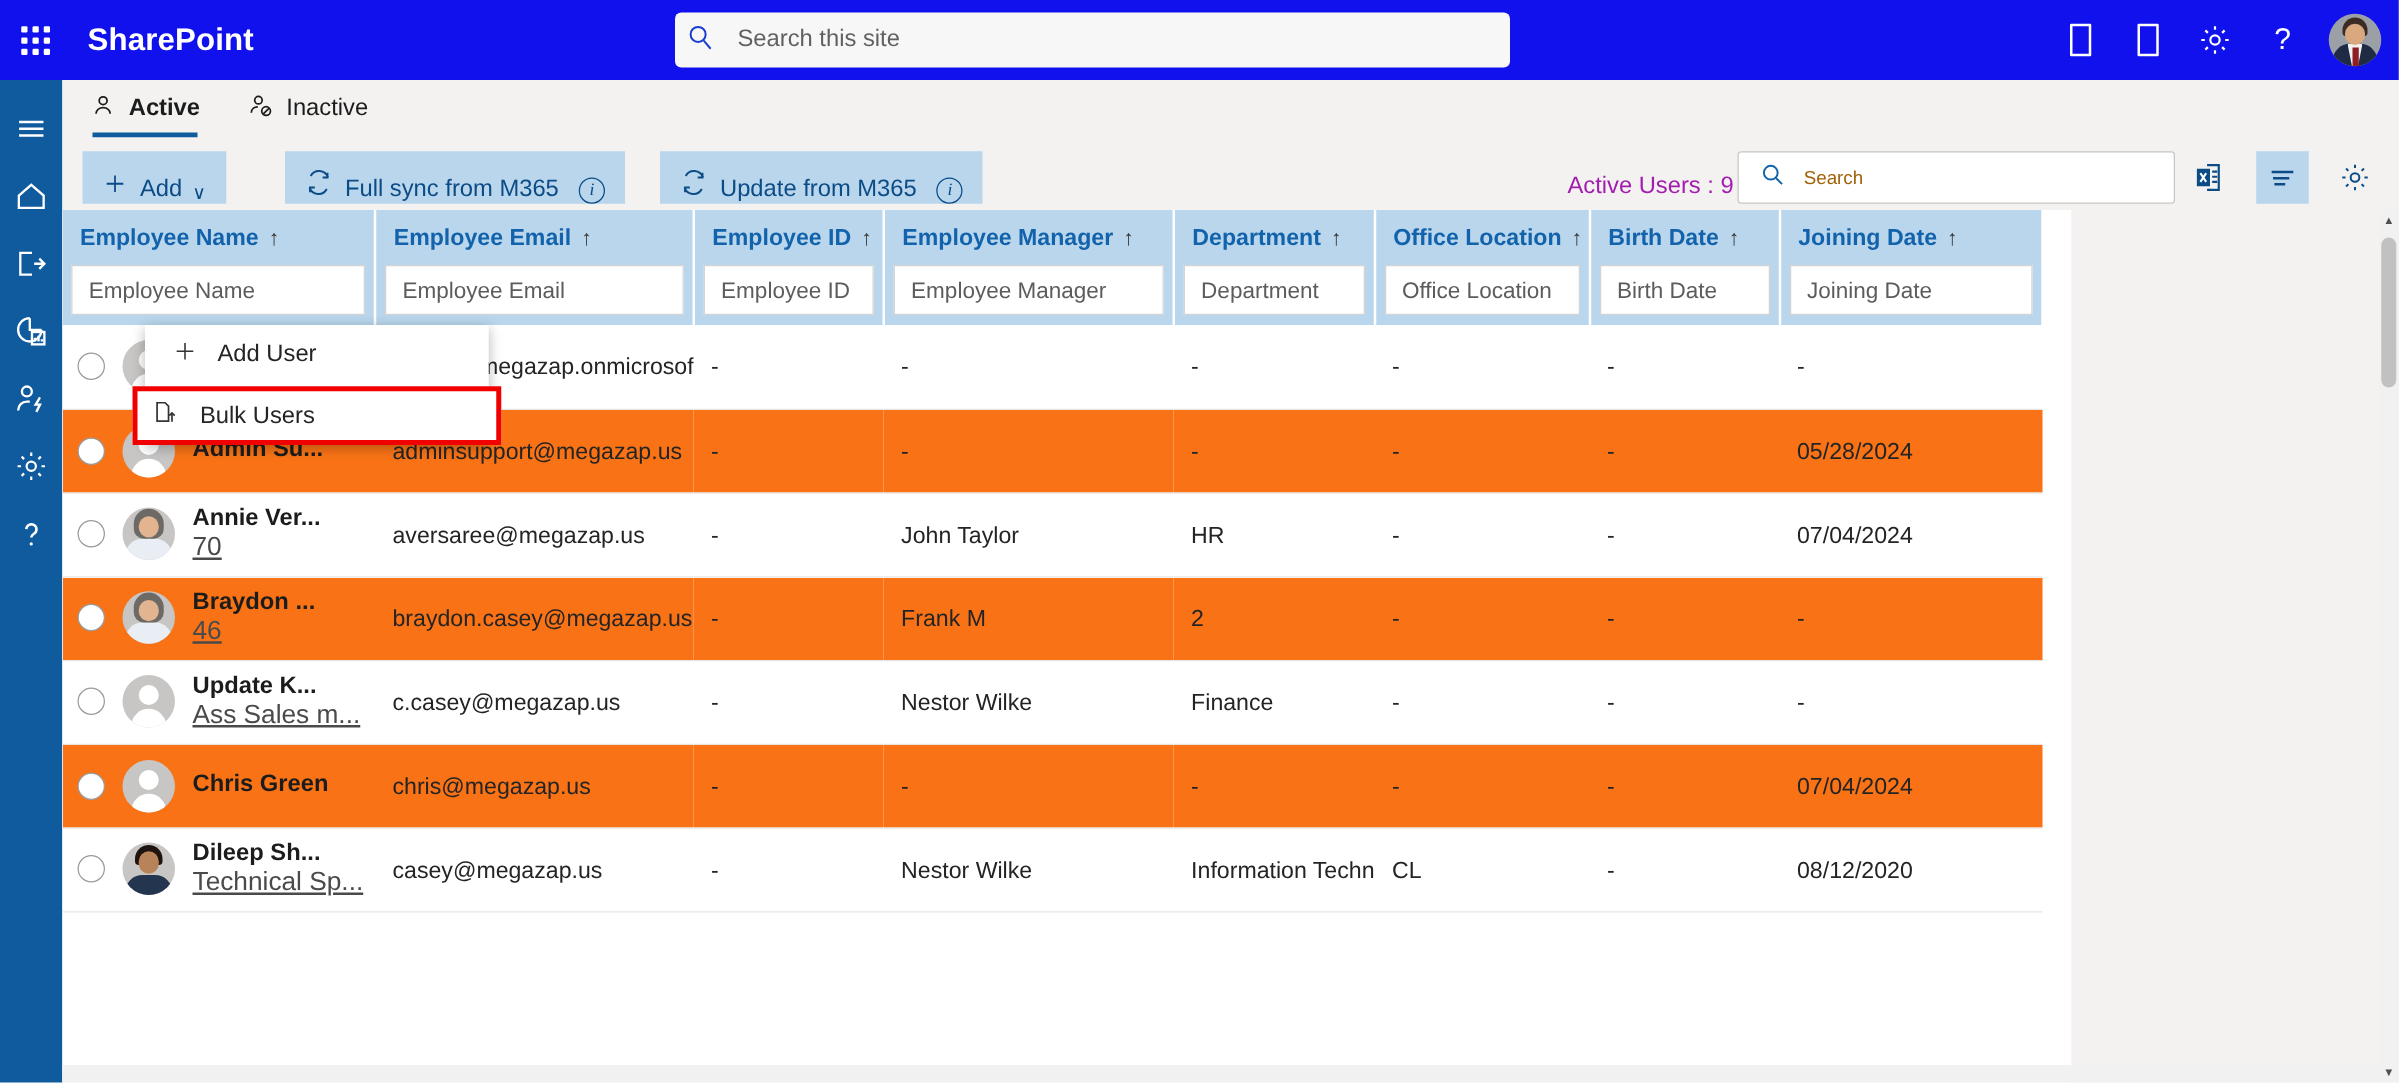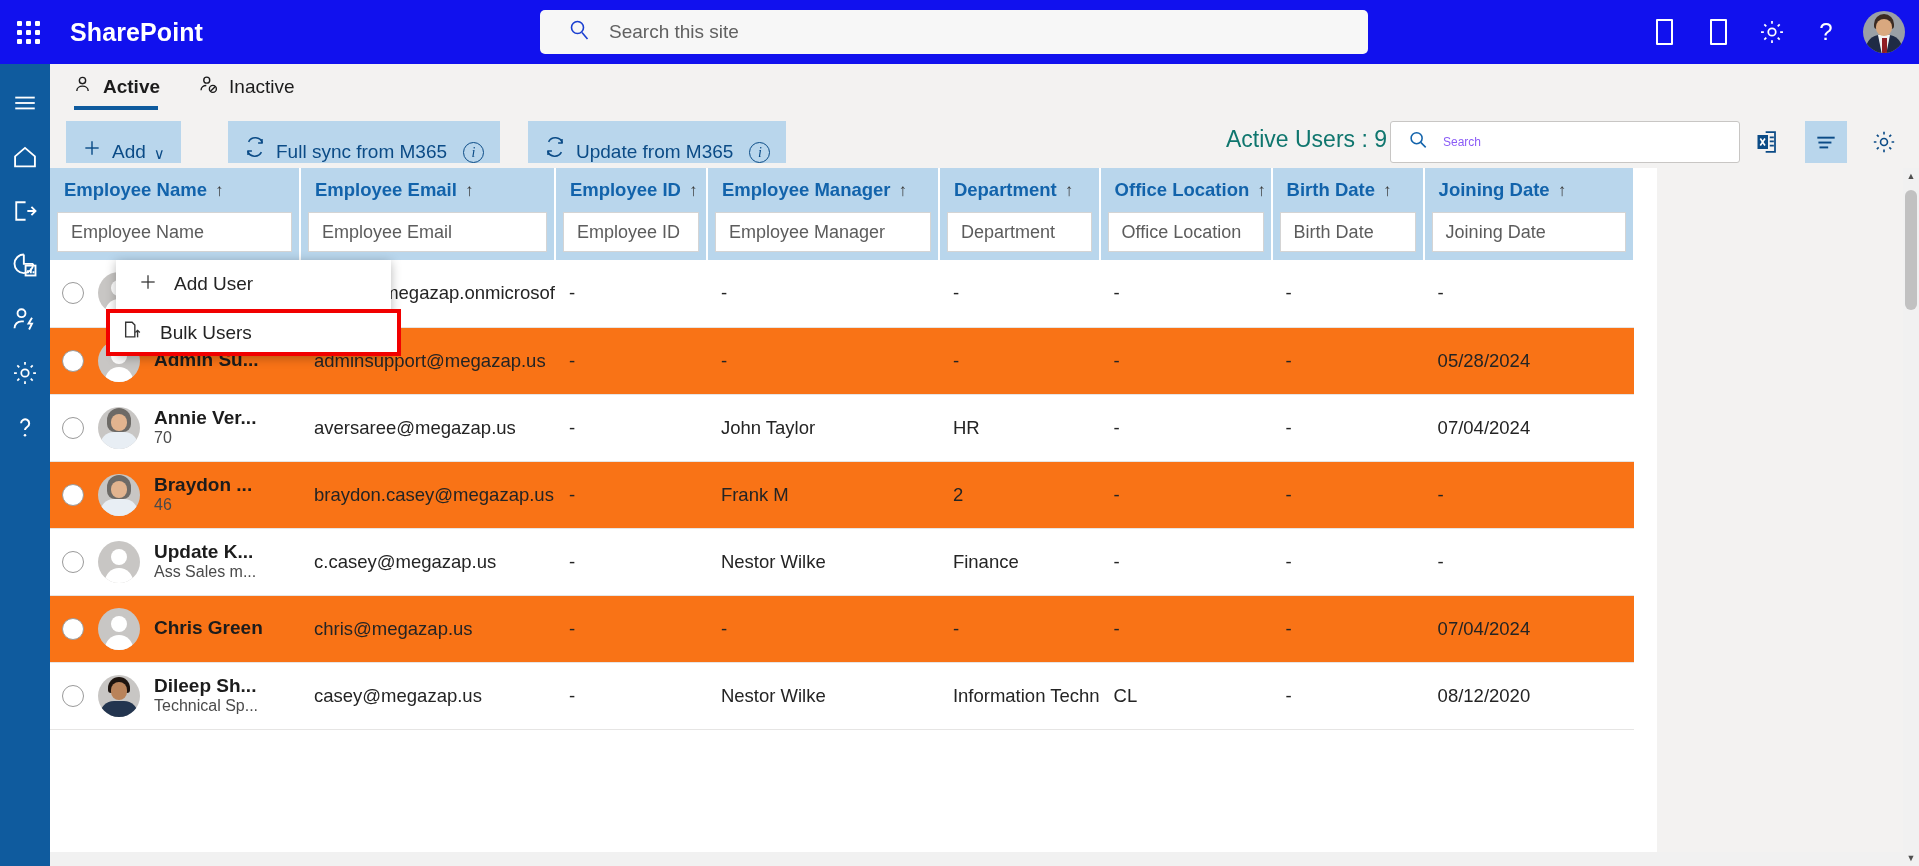--- a/index.html
+++ b/index.html
@@ -25,23 +25,23 @@
     display: grid; grid-template-columns: repeat(3, 5px);
     grid-template-rows: repeat(3, 5px); gap: 4px;
   }
   .waffle-grid i { display: block; width: 5px; height: 5px; background: #fff; border-radius: 1px; }
   #suite-title {
     color: #ffffff; font-size: 25px; font-weight: bold;
     margin-left: 14px; letter-spacing: .1px; cursor: pointer;
   }
   #suite-search {
     position: absolute; left: 540px; top: 10px;
-    width: 828px; height: 44px;
+    width: 668px; height: 44px;
     background: #f7f7f7; border-radius: 5px;
-    display: flex; align-items: center; padding-left: 27px;
+    display: flex; align-items: center; padding-left: 8px;
     cursor: text;
   }
   #suite-search .mag { margin-right: 18px; flex: none; }
   #suite-search .ph { color: #616161; font-size: 19px; }
   #suite-right {
     position: absolute; right: 0; top: 0; height: 64px;
     display: flex; align-items: center; gap: 0px;
     padding-right: 14px;
   }
   .suite-icon {
@@ -113,30 +113,30 @@
   #cmd-add { left: 16px; }
   #cmd-fullsync { left: 178px; }
   #cmd-update { left: 478px; }
   .info-circle {
     width: 21px; height: 21px; border: 1.6px solid #0b4b86; border-radius: 50%;
     display: flex; align-items: center; justify-content: center;
     font-size: 14px; font-style: italic; font-family: "Liberation Serif", serif;
     margin-left: 6px;
   }
   #active-count {
-    position: absolute; right: 532px; top: 16px;
-    font-size: 23px; color: #0f766e; white-space: nowrap;
+    position: absolute; right: 532px; top: 28px;
+    font-size: 19px; color: #a21caf; white-space: nowrap;
   }
   #grid-search {
     position: absolute; right: 179px; top: 11px;
     width: 350px; height: 42px; background: #fff;
     border: 1px solid #c8c6c4; border-radius: 3px;
     display: flex; align-items: center; padding-left: 16px; cursor: text;
   }
-  #grid-search .ph { color: #8b5cf6; font-size: 12px; margin-left: 14px; }
+  #grid-search .ph { color: #a16207; font-size: 15px; margin-left: 14px; }
   .tool-btn {
     position: absolute; top: 11px; width: 42px; height: 42px;
     display: flex; align-items: center; justify-content: center; cursor: pointer;
   }
   #btn-excel { right: 130px; }
   #btn-filter { right: 72px; background: #b9d6ec; }
   #btn-settings { right: 14px; }
 
   
   #grid-wrap {
@@ -174,21 +174,21 @@
   .av.generic .g-head { position: absolute; left: 13px; top: 8px; width: 16px; height: 16px; background: #fff; border-radius: 50%; }
   .av.generic .g-body { position: absolute; left: 7px; top: 27px; width: 28px; height: 20px; background: #fff; border-radius: 14px 14px 0 0; }
   .av.f .hair { position: absolute; left: 9px; top: 1px; width: 24px; height: 24px; background: #6d6a66; border-radius: 12px 12px 8px 8px; }
   .av.f .face { position: absolute; left: 13px; top: 7px; width: 16px; height: 17px; background: #e2b48f; border-radius: 8px; }
   .av.f .body { position: absolute; left: 2px; top: 25px; width: 38px; height: 20px; background: #e8eef4; border-radius: 14px 14px 0 0; }
   .av.m2 .hair { position: absolute; left: 10px; top: 2px; width: 22px; height: 16px; background: #1d140f; border-radius: 11px 11px 3px 3px; }
   .av.m2 .face { position: absolute; left: 13px; top: 7px; width: 16px; height: 18px; background: #b9835a; border-radius: 8px; }
   .av.m2 .body { position: absolute; left: 2px; top: 26px; width: 38px; height: 20px; background: #23354f; border-radius: 14px 14px 0 0; }
   .nm { display: flex; flex-direction: column; justify-content: center; line-height: 1.18; }
   .nm .n1 { font-size: 19px; font-weight: bold; color: #1c1c1c; }
-  .nm .n2 { font-size: 16px; color: #4a4a4a; }
+  .nm .n2 { font-size: 21px; color: #4a4a4a; text-decoration: underline; }
 
   
   #add-menu {
     position: absolute; left: 66px; top: 196px;
     width: 275px; background: #fff;
     box-shadow: 0 2px 10px rgba(0,0,0,.28);
     z-index: 40;
   }
   .menu-item {
     height: 48px; display: flex; align-items: center; gap: 16px;

